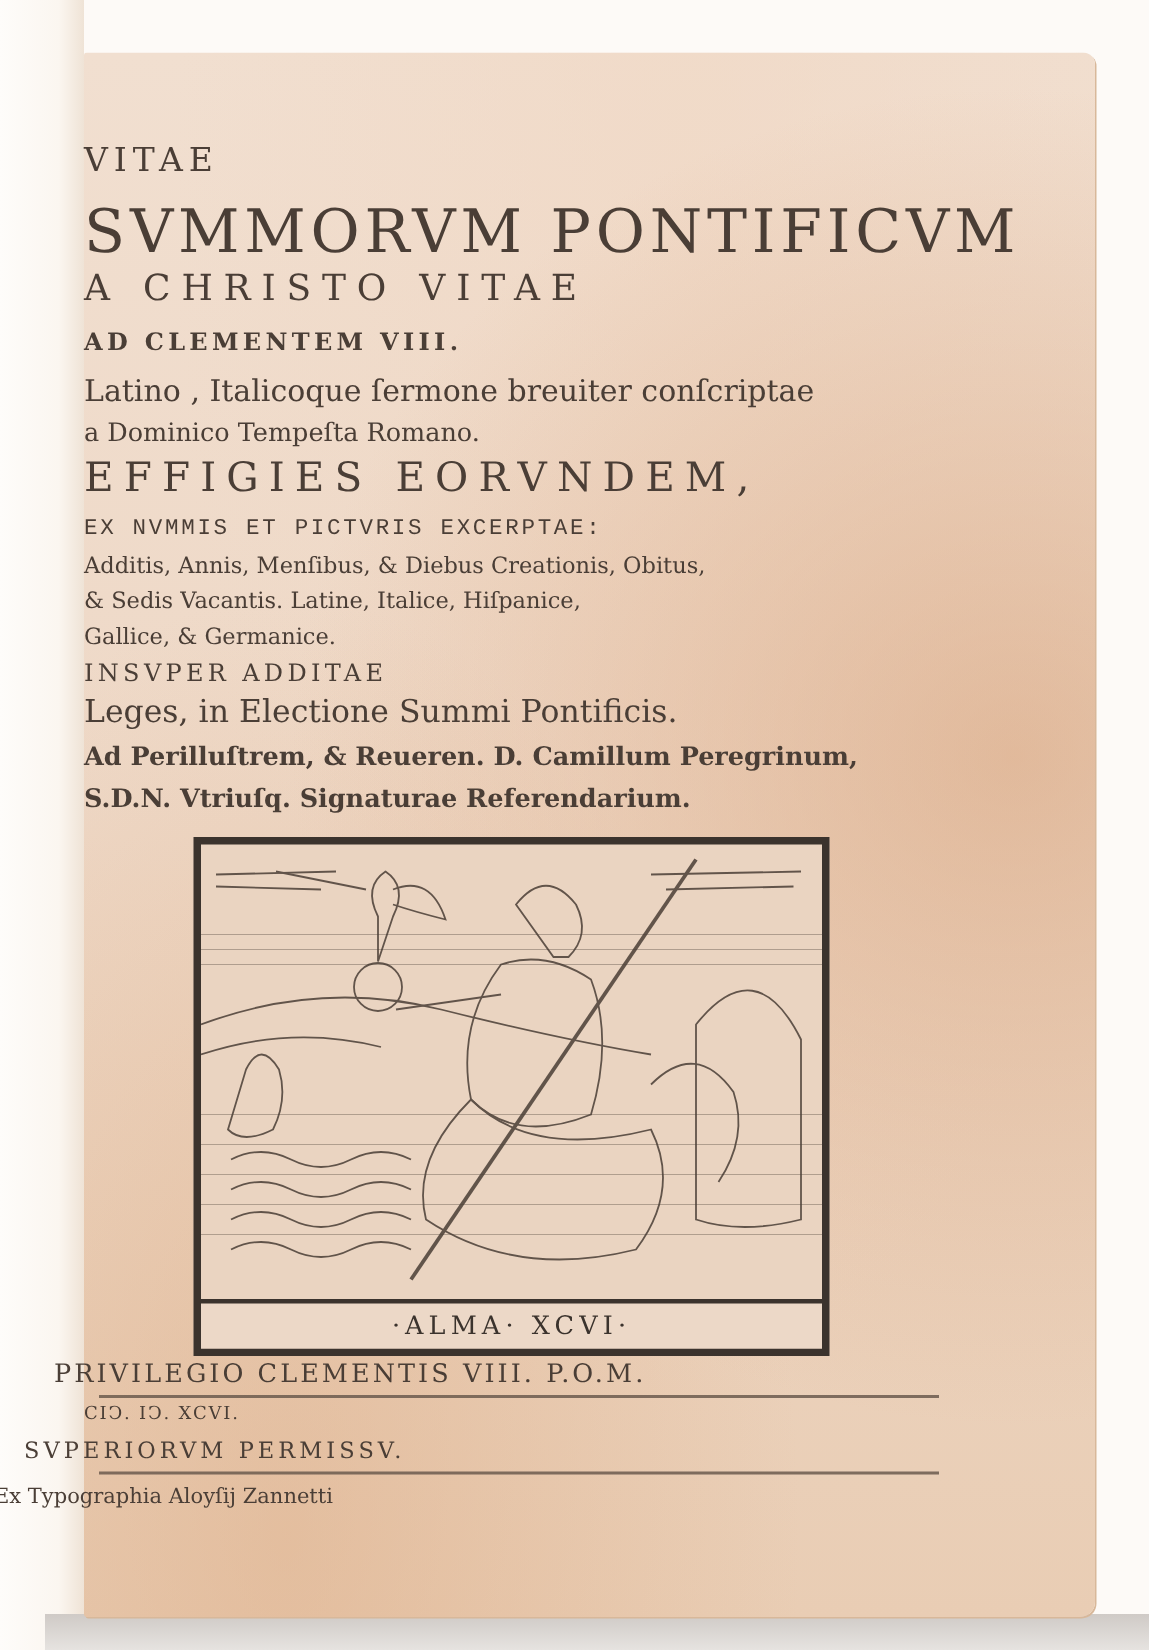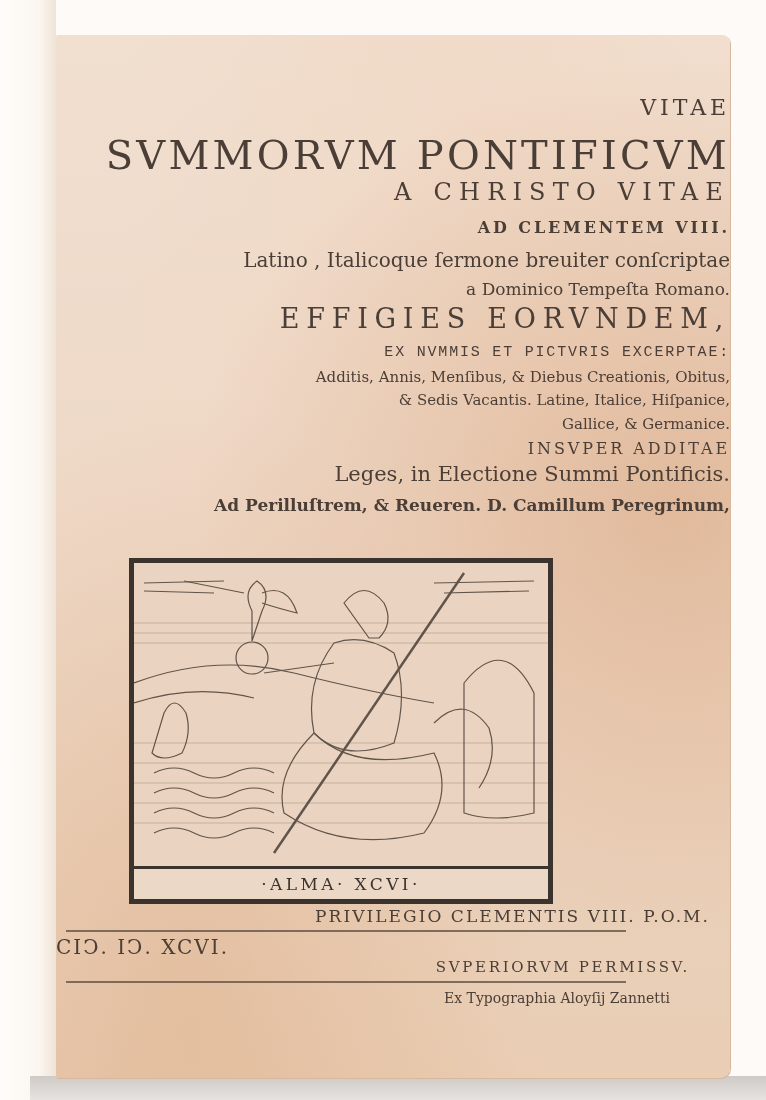--- a/index.html
+++ b/index.html
@@ -19,21 +19,21 @@
     .page {
       position: absolute; left: 56px; top: 35px; width: 674px; height: 1043px;
       background:
         radial-gradient(ellipse at 92% 45%, rgba(214,160,120,0.55), rgba(214,160,120,0) 55%),
         radial-gradient(ellipse at 20% 95%, rgba(220,170,130,0.45), rgba(220,170,130,0) 45%),
         radial-gradient(ellipse at 60% 10%, rgba(240,215,195,0.6), rgba(240,215,195,0) 60%),
         linear-gradient(180deg, #f1dfd0 0%, #eed8c6 50%, #e9cdb4 100%);
       border-radius: 2px 8px 10px 2px;
       box-shadow: 1px 1px 0 #d8b89a;
     }
-    .tp { position: absolute; left: 0; width: 674px; text-align: right; color: #4a3e36; white-space: nowrap; }
+    .tp { position: absolute; left: 0; width: 674px; text-align: left; color: #4a3e36; white-space: nowrap; }
     .caps { letter-spacing: 0.18em; }
     .ital { }
     .rule { position: absolute; height: 2px; background: #6b5a4e; opacity: 0.85; }
     .woodcut {
       position: absolute; left: 73px; top: 523px; width: 424px; height: 346px;
       border: 5px solid #3b332d; background: #ead4c1; box-sizing: border-box;
     }
     .woodcut svg { position: absolute; left: 0; top: 0; }
     .caption-band {
       position: absolute; left: 0; bottom: 0; width: 100%; height: 30px;
@@ -56,20 +56,21 @@
   <div class="tp" style="top:213px;font-size:20px;">Latino , Italicoque ſermone breuiter conſcriptae</div>
   <div class="tp ital" style="top:244px;font-size:17px;">a Dominico Tempeſta Romano.</div>
   <div class="tp" style="top:268px;font-size:27px;letter-spacing:0.25em;">EFFIGIES EORVNDEM,</div>
   <div class="tp caps" style="top:309px;font-size:15px;letter-spacing:0.12em;font-family:Liberation Mono, monospace;">EX NVMMIS ET PICTVRIS EXCERPTAE:</div>
   <div class="tp" style="top:333px;font-size:15px;">Additis, Annis, Menſibus, &amp; Diebus Creationis, Obitus,</div>
   <div class="tp" style="top:356px;font-size:15px;">&amp; Sedis Vacantis. Latine, Italice, Hiſpanice,</div>
   <div class="tp" style="top:380px;font-size:15px;">Gallice, &amp; Germanice.</div>
   <div class="tp caps" style="top:404px;font-size:16px;">INSVPER ADDITAE</div>
   <div class="tp" style="top:427px;font-size:21px;">Leges, in Electione Summi Pontificis.</div>
   <div class="tp ital" style="top:460px;font-size:17px;font-weight:bold;">Ad Perilluſtrem, &amp; Reueren. D. Camillum Peregrinum,</div>
+  <div class="tp ital" style="top:488px;font-size:17px;font-weight:bold;">S.D.N. Vtriuſq. Signaturae Referendarium.</div>
 
   <div class="woodcut">
     <svg width="414" height="306" viewBox="0 0 414 306">
       <g stroke="#4a3e36" fill="none" stroke-width="1.2" opacity="0.85">
 
         <path d="M10 20 L90 18 M10 28 L80 30 M300 20 L400 18 M310 30 L395 28"></path>
 
         <path d="M0 120 Q80 90 160 110 T300 140"></path>
         <path d="M0 140 Q60 120 120 135"></path>
 
@@ -101,18 +102,18 @@
       </g>
     </svg>
     <div class="caption-band">
       <span>·ALMA· XCVI·</span>
     </div>
   </div>
 
   <div class="tp caps" style="top:871px;font-size:17px;letter-spacing:0.12em;left:-20px;">PRIVILEGIO CLEMENTIS VIII. P.O.M.</div>
   <div class="rule" style="left:10px;top:895px;width:560px;"></div>
   <div style="position:absolute;left:0;top:900px;width:580px;display:flex;justify-content:space-between;color:#4a3e36;white-space:nowrap;">
-    <span style="font-size:20px;letter-spacing:0.1em;text-align:right;">CIↃ. IↃ. XCVI.</span>
+    <span style="font-size:12px;letter-spacing:0.1em;text-align:right;">CIↃ. IↃ. XCVI.</span>
   </div>
   <div class="tp ital caps" style="top:923px;font-size:15px;left:-40px;">SVPERIORVM PERMISSV.</div>
   <div class="rule" style="left:10px;top:946px;width:560px;"></div>
   <div class="tp" style="top:955px;font-size:14px;left:-60px;">Ex Typographia Aloyſij Zannetti</div>
 </div>
 
 </body></html>

